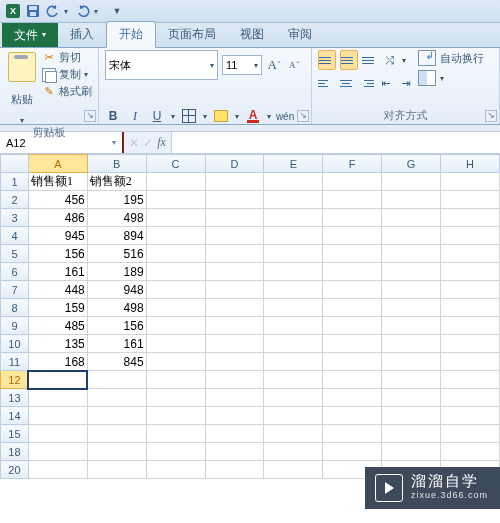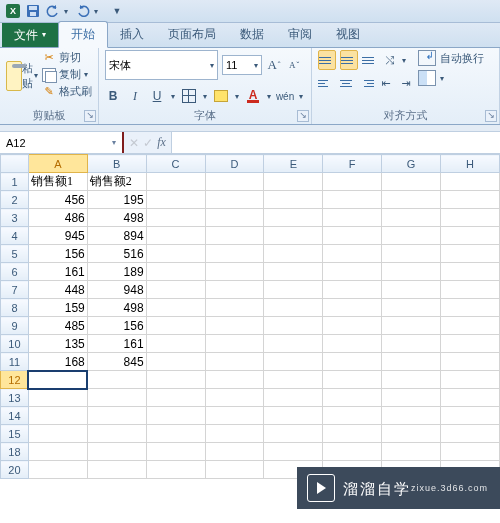--- a/index.html
+++ b/index.html
@@ -78,22 +78,22 @@
     position:absolute;right:2px;bottom:2px;color:#6a80a0;font-size:9px;
     border:1px solid #a8bcd4;width:10px;height:10px;line-height:9px;text-align:center;
     background:#eaf1fa;
   }
 
   
   .clip-top {
     display:flex;gap:4px;
   }
   .paste-btn {
-    display:flex;flex-direction:row;align-items:center;justify-content:flex-start;
-    width:32px;padding-top:2px;
+    display:flex;flex-direction:column;align-items:center;justify-content:flex-start;
+    width:32px;padding-top:2px;gap:9px;
   }
   .paste-icon {width:26px;height:28px;background:#fff3c2;border:1px solid #d8b84a;border-radius:2px;position:relative;}
   .paste-icon:before{content:"";position:absolute;top:2px;left:5px;width:14px;height:4px;background:#9aa7b5;border-radius:2px;}
   .paste-label{font-size:11px;color:#3b5a7a;margin-top:1px;}
   .paste-dd{font-size:8px;color:#3b5a7a;}
   .clip-small {display:flex;flex-direction:column;gap:2px;}
   .clip-small .row{display:flex;align-items:center;gap:3px;color:#3b5a7a;font-size:11px;}
   .mini-icon{width:14px;height:14px;display:inline-flex;align-items:center;justify-content:center;}
   .scissors{color:#d47b00;}
   .copy-i{width:12px;height:12px;border:1px solid #7a92ae;background:#fff;position:relative;}
@@ -184,21 +184,21 @@
 
   
   .watermark{
     position:absolute;right:0;bottom:14px;
     background:#3c4a5b;color:#fff;display:flex;align-items:center;
     height:42px;padding:0 12px 0 10px;gap:8px;
     font-size:14px;
   }
   .watermark .logo-sq{width:26px;height:26px;border:1px solid #fff;border-radius:3px;display:flex;align-items:center;justify-content:center;}
   .watermark .tri{width:0;height:0;border-left:9px solid #fff;border-top:6px solid transparent;border-bottom:6px solid transparent;margin-left:2px;}
-  .watermark .txt{display:flex;flex-direction:row;line-height:15px;}
+  .watermark .txt{display:flex;flex-direction:column;line-height:15px;}
   .watermark .txt .cn{font-size:15px;letter-spacing:2px;}
   .watermark .txt .en{font-size:9px;letter-spacing:1px;opacity:.85;}
 </style>
 </head>
 <body>
 
 <div class="titlebar">
   <div class="qat-btn">
       <div class="excel-icon">X</div>
     </div>
@@ -224,26 +224,25 @@
   </div>
   <div class="qat-dd">▾</div>
   <div class="qat-btn" style="margin-left:4px;color:#3b5a7a;font-size:9px;">▼</div>
 </div>
 
 <div class="tabs">
   <div class="file-tab">
     <span>文件</span>
     <span class="dd">▾</span>
   </div>
+  <div class="tab"><span>插入</span></div>
   <div class="tab active"><span>开始</span></div>
-  <div class="tab"><span>插入</span></div>
   <div class="tab"><span>页面布局</span></div>
-  <div class="tab"><span>数据</span></div>
+  <div class="tab"><span>视图</span></div>
   <div class="tab"><span>审阅</span></div>
-  <div class="tab"><span>视图</span></div>
 </div>
 
 <div class="ribbon">
 
   <div class="group" style="width:86px;">
     <div class="clip-top">
       <div class="paste-btn">
         <div class="paste-icon"></div>
         <div class="paste-label">粘贴</div>
         <div class="paste-dd">▾</div>
@@ -303,21 +302,20 @@
         </div>
       <span class="dd-ar">▾</span>
       <div class="btn-square fontcolor-i">
           <span class="A">A</span>
           <span class="bar"></span>
         </div>
       <span class="dd-ar">▾</span>
       <div class="btn-square pinyin-i">wén</div>
       <span class="dd-ar">▾</span>
     </div>
-    <div class="group-label">字体</div>
     <div class="group-dlg">↘</div>
   </div>
 
   <div class="group" style="flex:1;">
     <div class="align-flex">
       <div>
         <div class="align-top">
           <div class="align-icon al-top al-selected">
               <span></span>
               <span></span>

